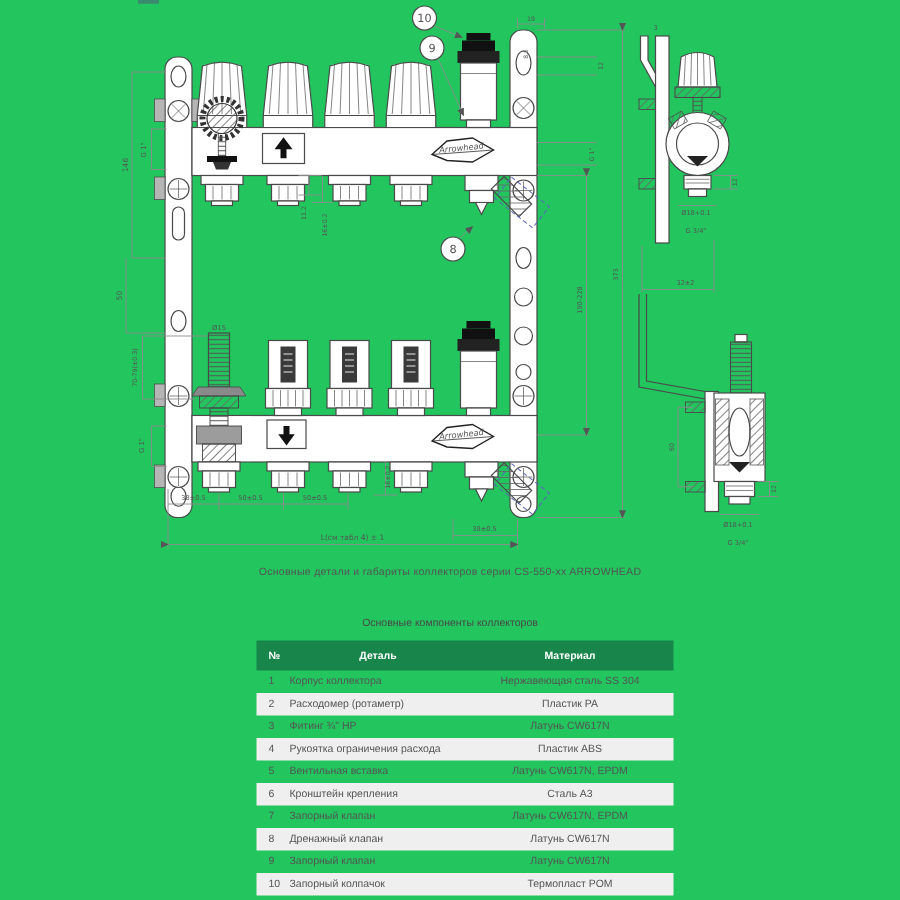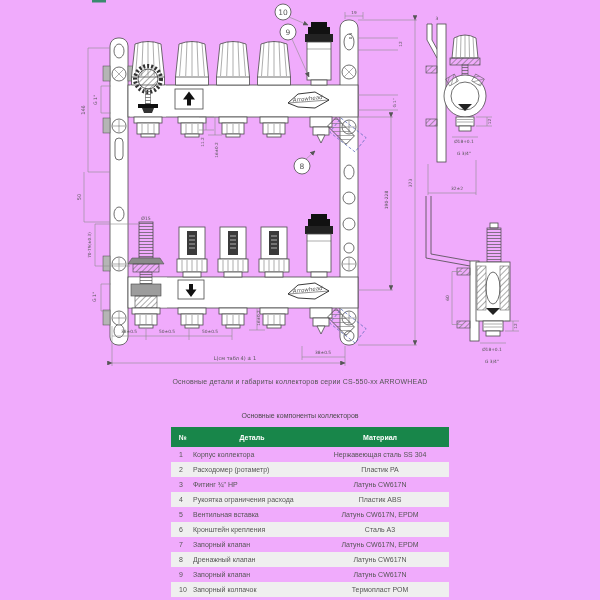--- a/index.html
+++ b/index.html
@@ -1,17 +1,17 @@
 <!DOCTYPE html>
 <html><head>
 <meta charset="utf-8">
 <style>
   html,body{margin:0;padding:0;background:#fff;width:600px;height:600px;overflow:hidden;
     font-family:"Liberation Sans",sans-serif;}
-  .page{position:relative;width:600px;height:600px;background:#f0abfc;}
+  .page{position:relative;width:600px;height:600px;background:#22c55e;}
   svg{display:block;}
   svg text{font-family:"DejaVu Sans",sans-serif;fill:#555;}
   .ln{fill:#fff;stroke:#4a4a4a;stroke-width:.8;}
   .lnf{fill:none;stroke:#4a4a4a;stroke-width:.8;}
   .thin{stroke:#4a4a4a;stroke-width:.45;}
   .dl{stroke:#8d8d8d;stroke-width:.6;fill:none;}
   .caption{position:absolute;top:378px;left:0;width:600px;text-align:center;
     font-size:7px;color:#555;letter-spacing:.2px;}
   .table-title{position:absolute;top:412px;left:0;width:600px;text-align:center;
     font-size:7px;color:#4a4a4a;}

